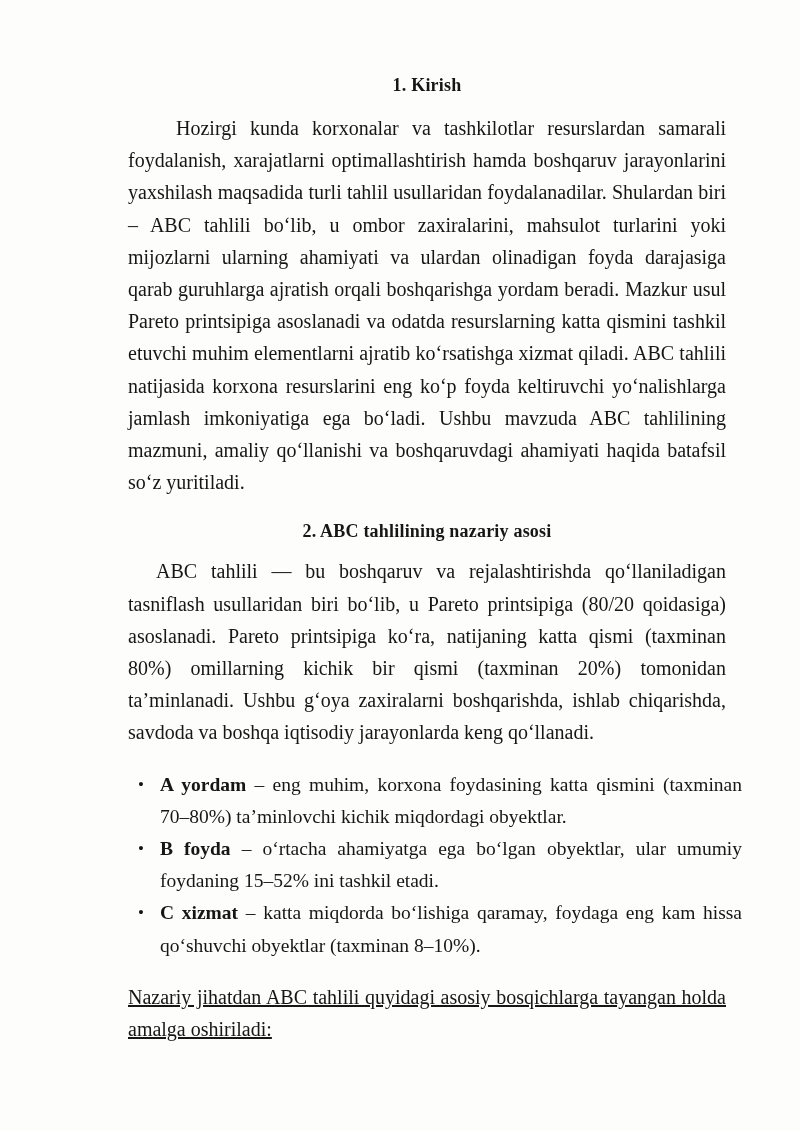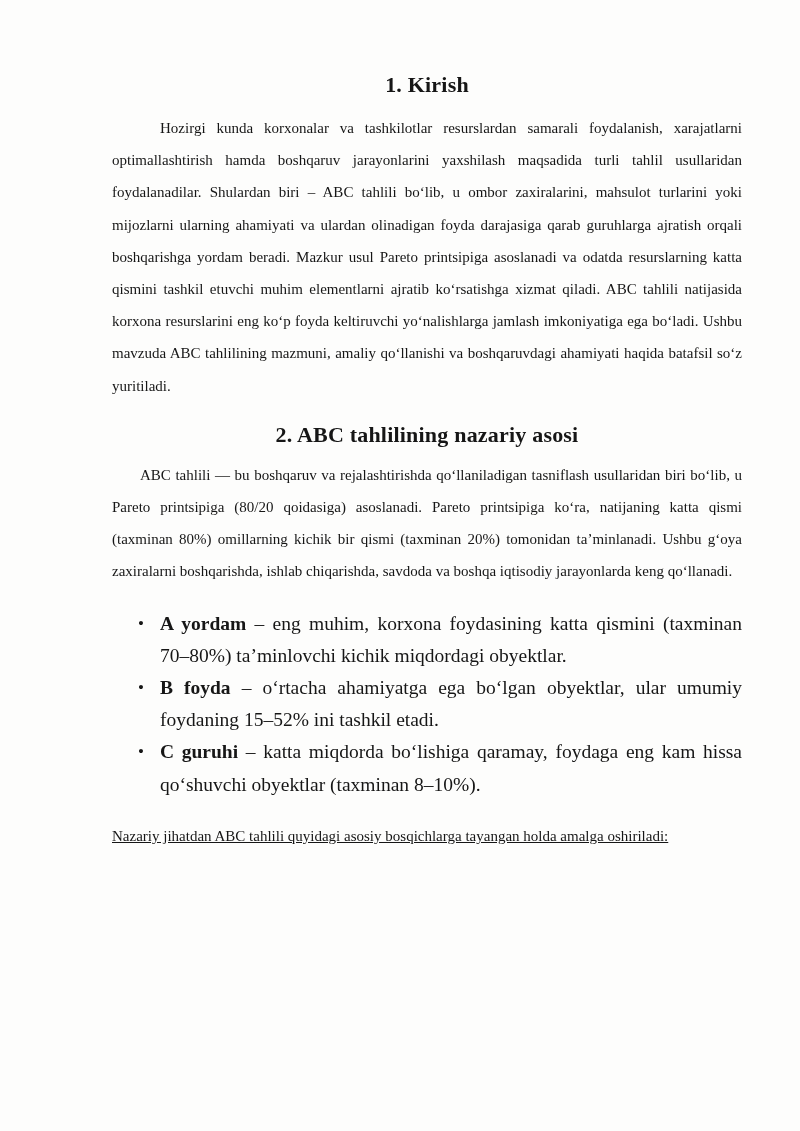--- a/index.html
+++ b/index.html
@@ -16,32 +16,32 @@
     font-family: "Liberation Serif", "DejaVu Serif", serif;
     color: #161616;
   }
   .content {
     position: absolute;
     left: 112px;
     top: 70px;
     width: 630px;
   }
   .heading {
-    font-size: 22px;
+    font-size: 18px;
     font-weight: bold;
     text-align: center;
     line-height: 30px;
     letter-spacing: 0.2px;
   }
   .h2 {
     margin-top: 18px;
   }
   p.body-par {
-    margin: 0;
-    font-size: 15px;
+    margin: 16px;
+    font-size: 20px;
     line-height: 32.2px;
     text-align: justify;
     text-justify: inter-word;
   }
   .par-1 {
     margin-top: 12px !important;
     text-indent: 48px;
   }
   .par-2 {
     margin-top: 9px !important;
@@ -95,20 +95,20 @@
 
 
     <ul class="group-list">
       <li>
         <span class="bullet">•</span><span class="bold">A yordam</span><span> – eng muhim, korxona foydasining katta qismini (taxminan 70–80%) ta’minlovchi kichik miqdordagi obyektlar.</span>
       </li>
       <li>
         <span class="bullet">•</span><span class="bold">B foyda</span><span> – oʻrtacha ahamiyatga ega boʻlgan obyektlar, ular umumiy foydaning 15–52% ini tashkil etadi.</span>
       </li>
       <li>
-        <span class="bullet">•</span><span class="bold">C guruhi</span><span> – katta miqdorda boʻlishiga qaramay, foydaga eng kam hissa qoʻshuvchi obyektlar (taxminan 8–10%).</span>
+        <span class="bullet">•</span><span class="bold">C xizmat</span><span> – katta miqdorda boʻlishiga qaramay, foydaga eng kam hissa qoʻshuvchi obyektlar (taxminan 8–10%).</span>
       </li>
     </ul>
 
     <p class="body-par par-final">Nazariy jihatdan ABC tahlili quyidagi asosiy bosqichlarga tayangan holda amalga oshiriladi:</p>
 
   </div>
 </div>
 
 </body></html>

